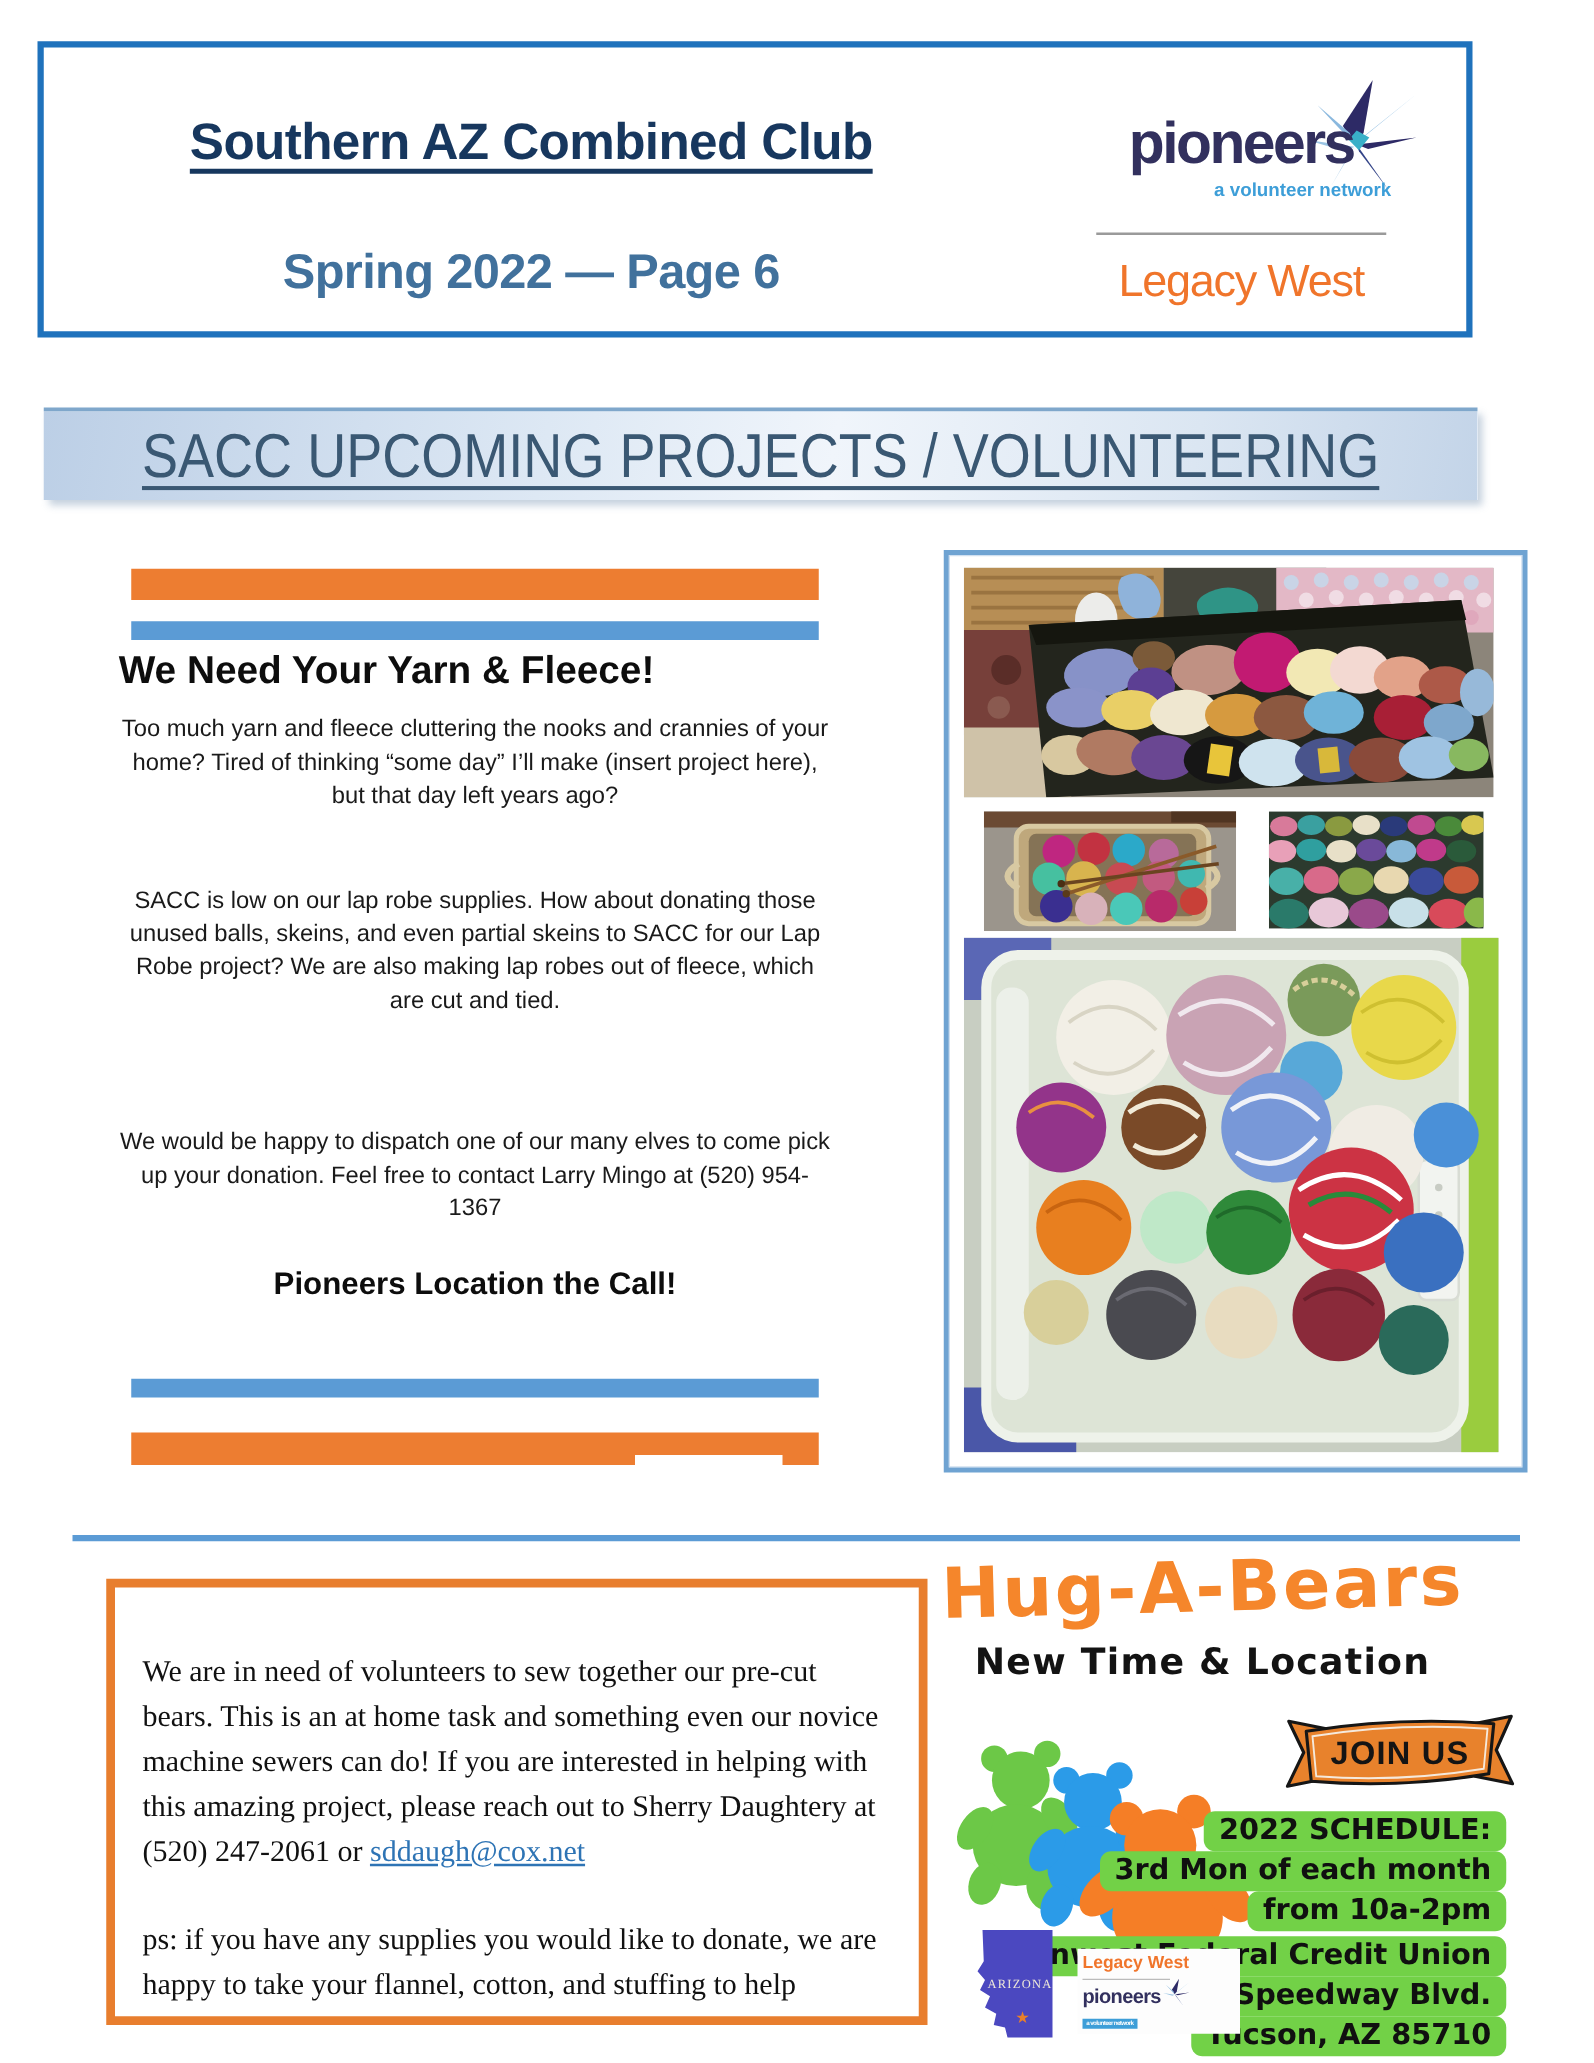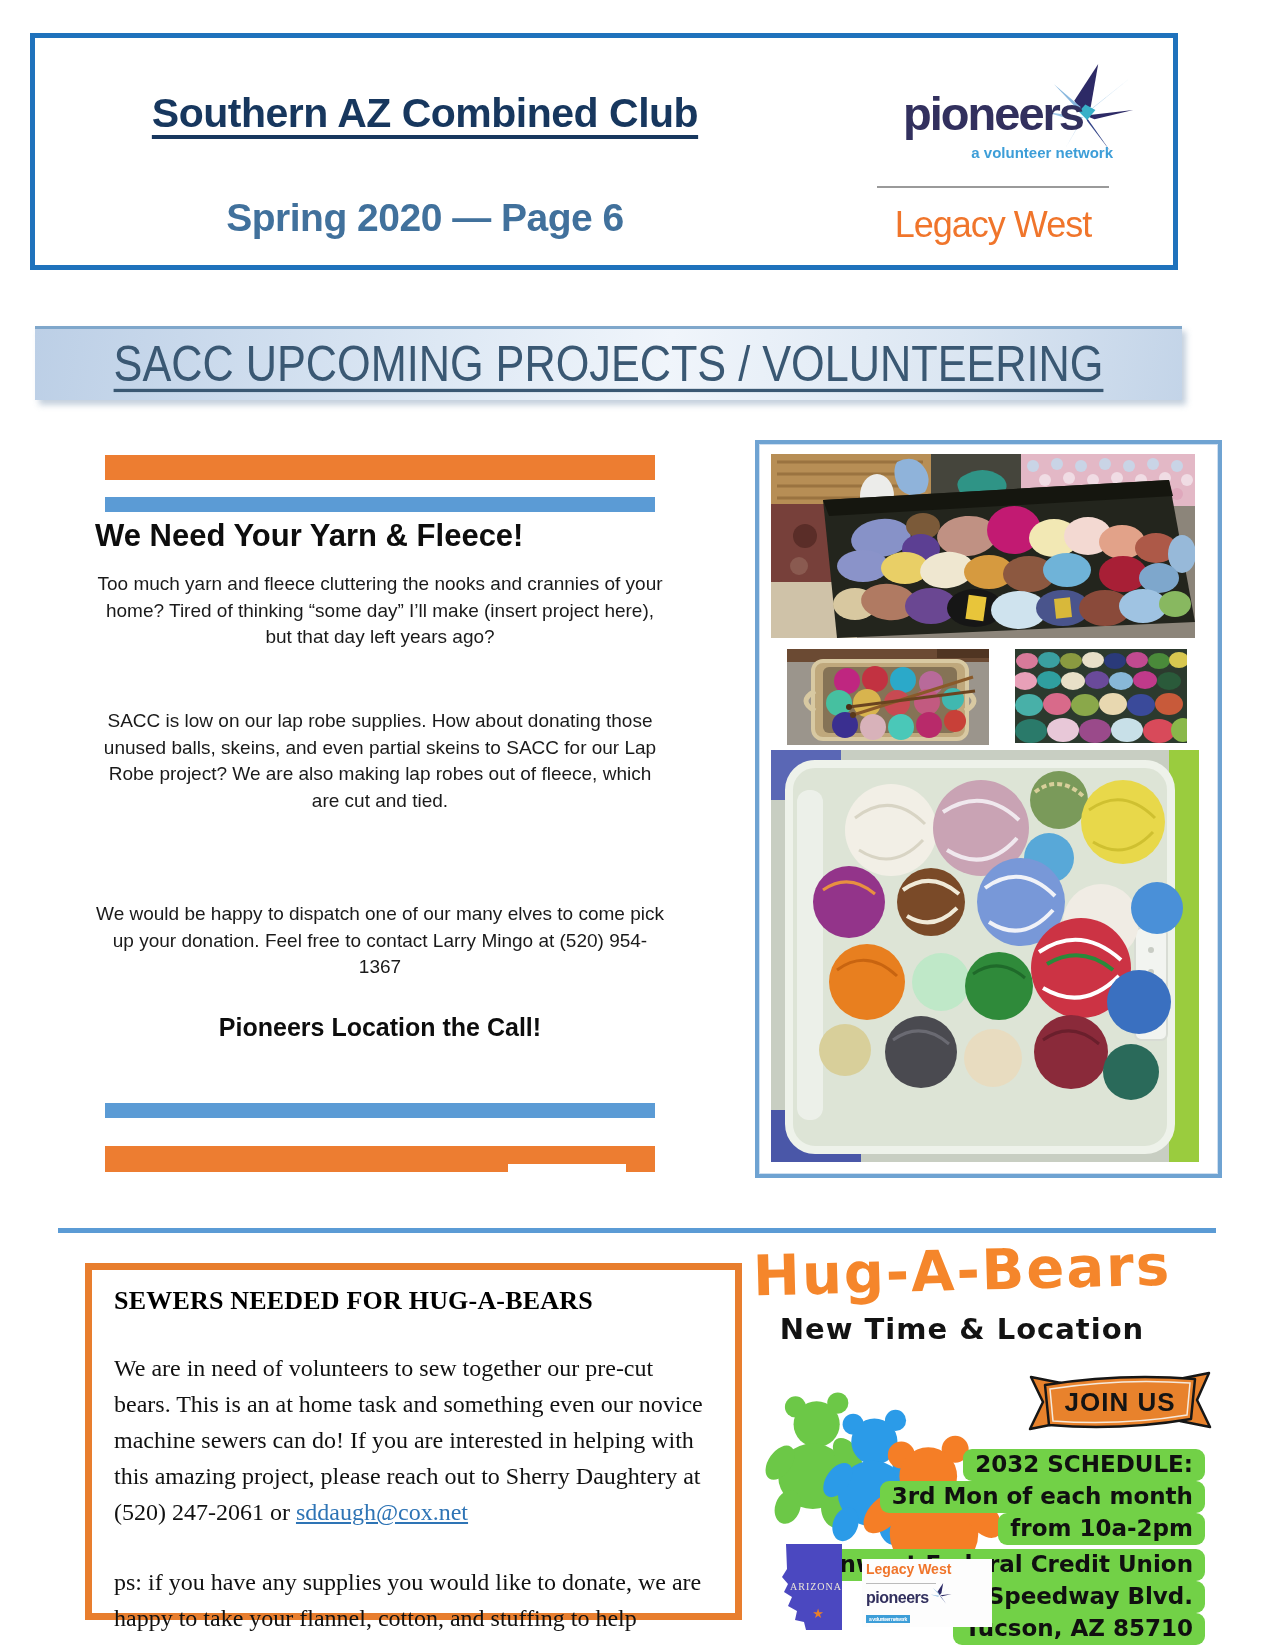--- a/index.html
+++ b/index.html
@@ -138,21 +138,21 @@
   .mini-div { width:70px; height:1px; background:#bbb; margin:6px 0 5px 0; }
   .mini-pioneers { font-size:16px; font-weight:bold; color:#32305e; letter-spacing:-0.5px; position:relative; }
   .mini-star { position:absolute; left:64px; top:-6px; width:22px; height:22px; }
   .mini-tag { display:inline-block; background:#3d9ed8; color:#fff; font-size:5px; padding:1px 3px; margin-top:1px; }
 </style>
 </head>
 <body>
 
 <div class="header-box">
   <div class="header-title">Southern AZ Combined Club</div>
-  <div class="header-subtitle">Spring 2020 — Page 6</div>
+  <div class="header-subtitle">Spring 2022 — Page 6</div>
   <div class="logo">
     <svg class="logo-star" viewBox="0 0 100 100" aria-hidden="true">
       <polygon points="44,56 34,40 60,0 52,46" fill="#2d2a66"></polygon>
       <polygon points="46,54 96,14 54,48" fill="#7fb3dc"></polygon>
       <polygon points="46,56 98,50 56,60" fill="#2d2a66"></polygon>
       <polygon points="46,56 74,96 48,62" fill="#334488"></polygon>
       <polygon points="44,56 12,22 40,46" fill="#8ab8de"></polygon>
       <polygon points="44,58 2,52 36,62" fill="#9ac4e4"></polygon>
       <polygon points="44,58 24,92 40,64" fill="#7fb3dc"></polygon>
       <polygon points="46,44 57,50 48,61 39,52" fill="#39b0c8"></polygon>
@@ -383,21 +383,20 @@
       <path d="M272,290 q28,-20 56,4" stroke="#6a1f2c" stroke-width="3" fill="none"></path>
       <circle cx="360" cy="322" r="28" fill="#2a6a5a"></circle>
       <circle cx="74" cy="300" r="26" fill="#d8cf9a"></circle>
     </svg>
   </div>
 </div>
 
 <div class="divider-rule"></div>
 
 <div class="sewers-box">
-  <div class="sewers-heading">SEWERS NEEDED FOR HUG-A-BEARS</div>
   <p class="sewers-body"><span>We are in need of volunteers to sew together our pre-cut bears. This is an at home task and something even our novice machine sewers can do! If you are interested in helping with this amazing project, please reach out to Sherry Daughtery at (520) 247-2061 or </span><a href="#">sddaugh@cox.net</a></p>
   <p class="sewers-ps">ps: if you have any supplies you would like to donate, we are happy to take your flannel, cotton, and stuffing to help</p>
 </div>
 
 <div class="hug-title">Hug-A-Bears</div>
 <div class="hug-subtitle">New Time &amp; Location</div>
 
 <svg class="ribbon" viewBox="0 0 186 68">
   <path d="M34,14 L4,8 L16,33 L3,60 L33,54 Z" fill="#e8822c" stroke="#161616" stroke-width="2.5" stroke-linejoin="round"></path>
   <path d="M152,10 L182,4 L170,31 L183,58 L153,52 Z" fill="#e8822c" stroke="#161616" stroke-width="2.5" stroke-linejoin="round"></path>
@@ -433,21 +432,21 @@
     <circle cx="190" cy="100" r="30"></circle>
     <ellipse cx="196" cy="160" rx="46" ry="42"></ellipse>
     <ellipse cx="144" cy="138" rx="15" ry="26" transform="rotate(45 144 138)"></ellipse>
     <ellipse cx="246" cy="142" rx="15" ry="26" transform="rotate(-40 246 142)"></ellipse>
     <ellipse cx="158" cy="196" rx="16" ry="19" transform="rotate(25 158 196)"></ellipse>
     <ellipse cx="228" cy="199" rx="16" ry="19" transform="rotate(-20 228 199)"></ellipse>
   </g>
 </svg>
 
 <div class="sched-group">
-  <div class="gline"><span class="ghl">2032 SCHEDULE:</span></div>
+  <div class="gline"><span class="ghl">2022 SCHEDULE:</span></div>
   <div class="gline"><span class="ghl">3rd Mon of each month</span></div>
   <div class="gline"><span class="ghl">from 10a-2pm</span></div>
 </div>
 
 <div class="loc-group">
   <div class="gline"><span class="ghl">Sunwest Federal Credit Union</span></div>
   <div class="gline"><span class="ghl">7901 E Speedway Blvd.</span></div>
   <div class="gline"><span class="ghl">Tucson, AZ 85710</span></div>
 </div>
 

